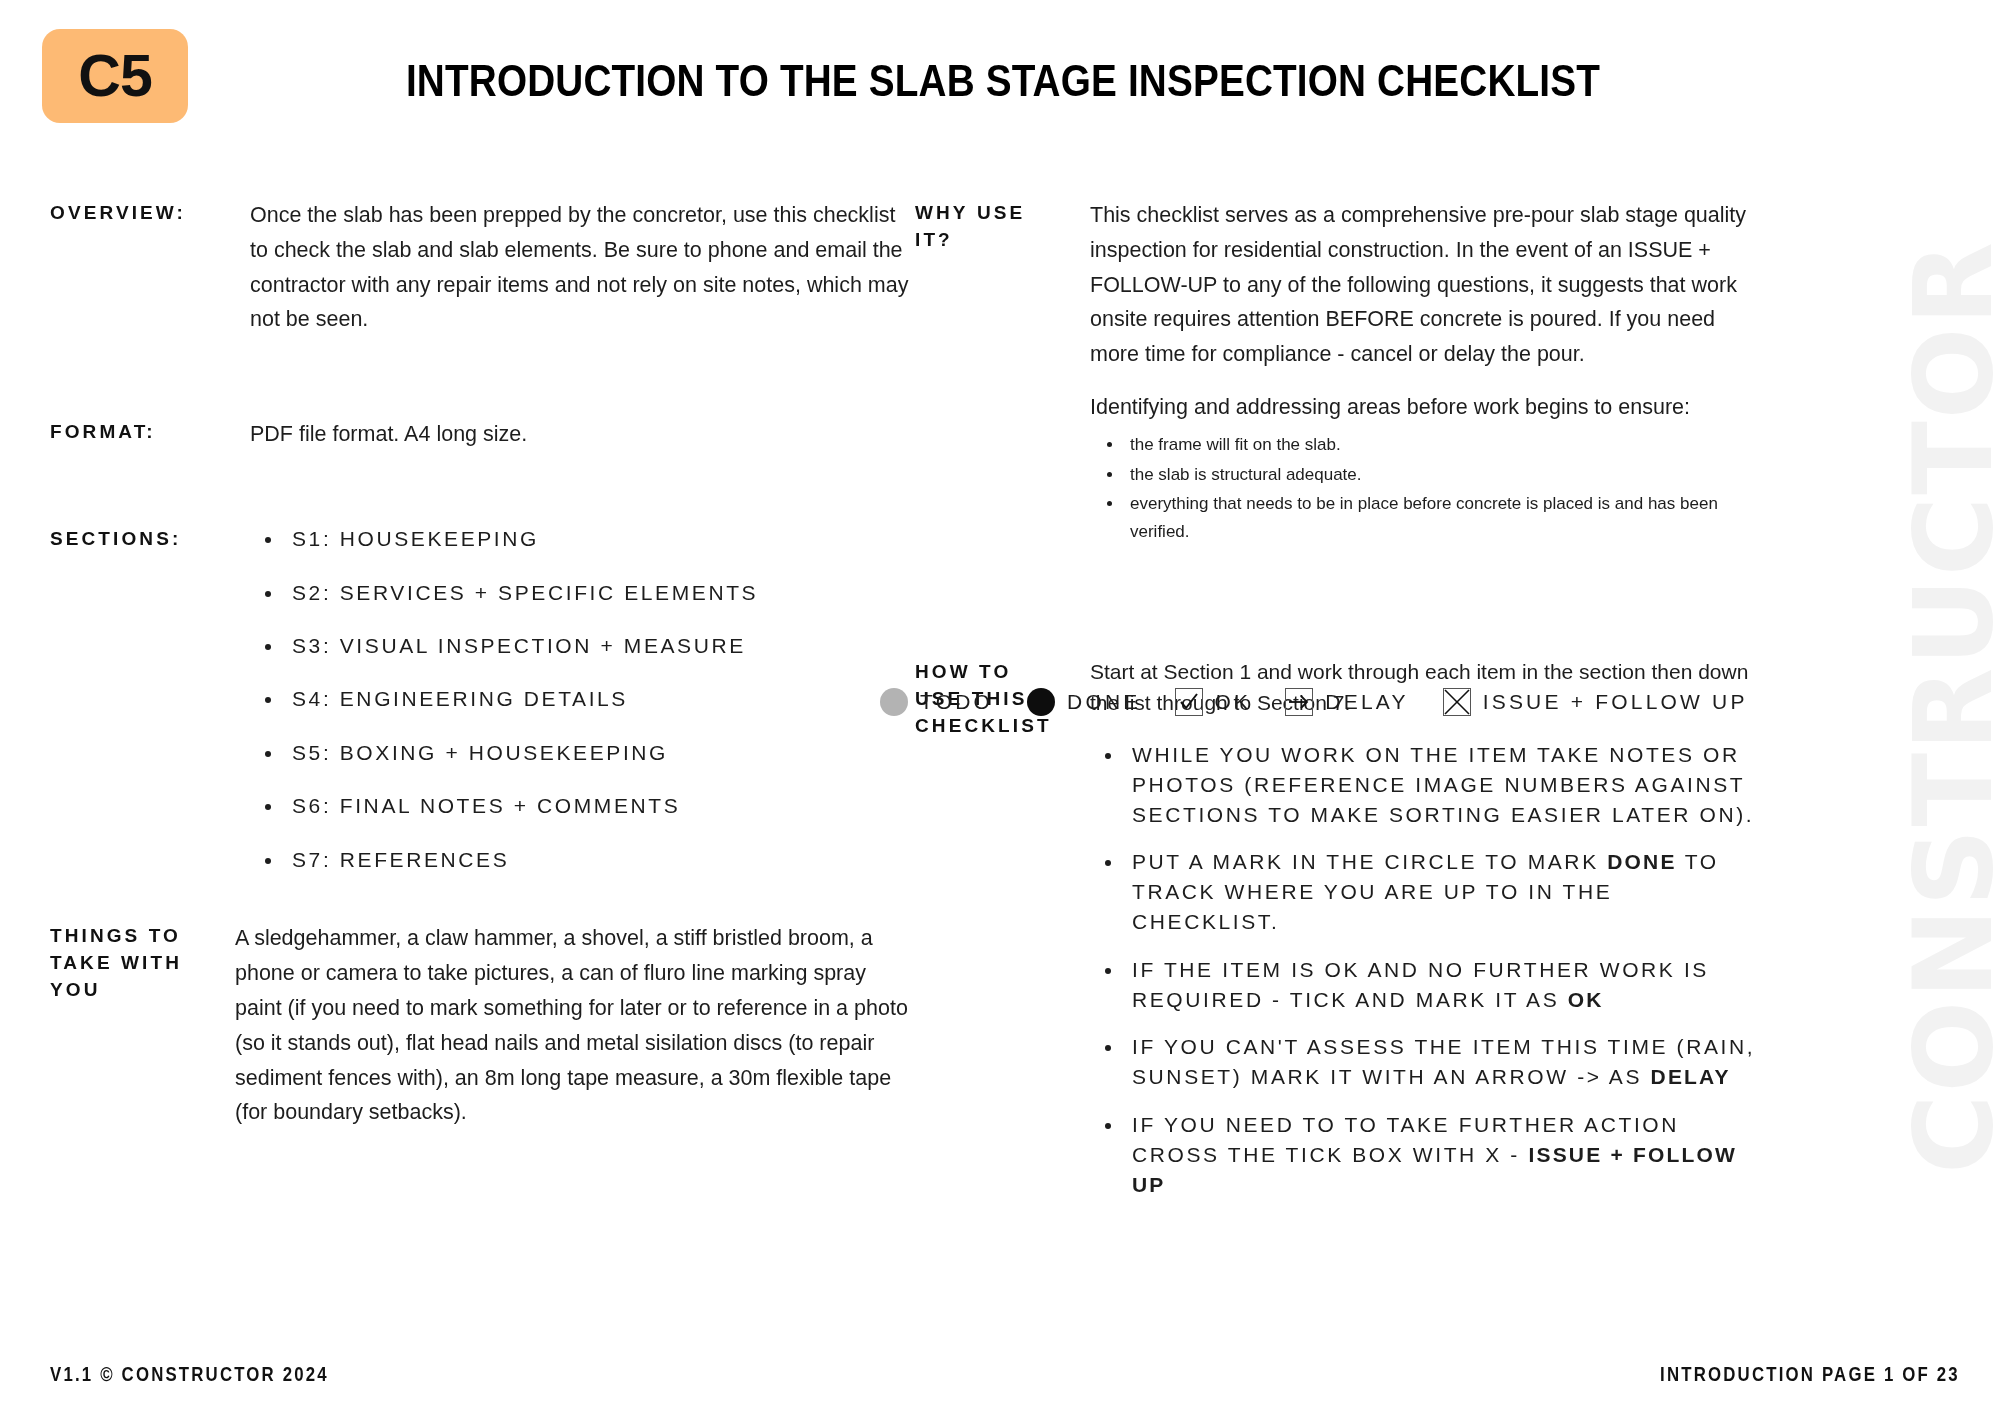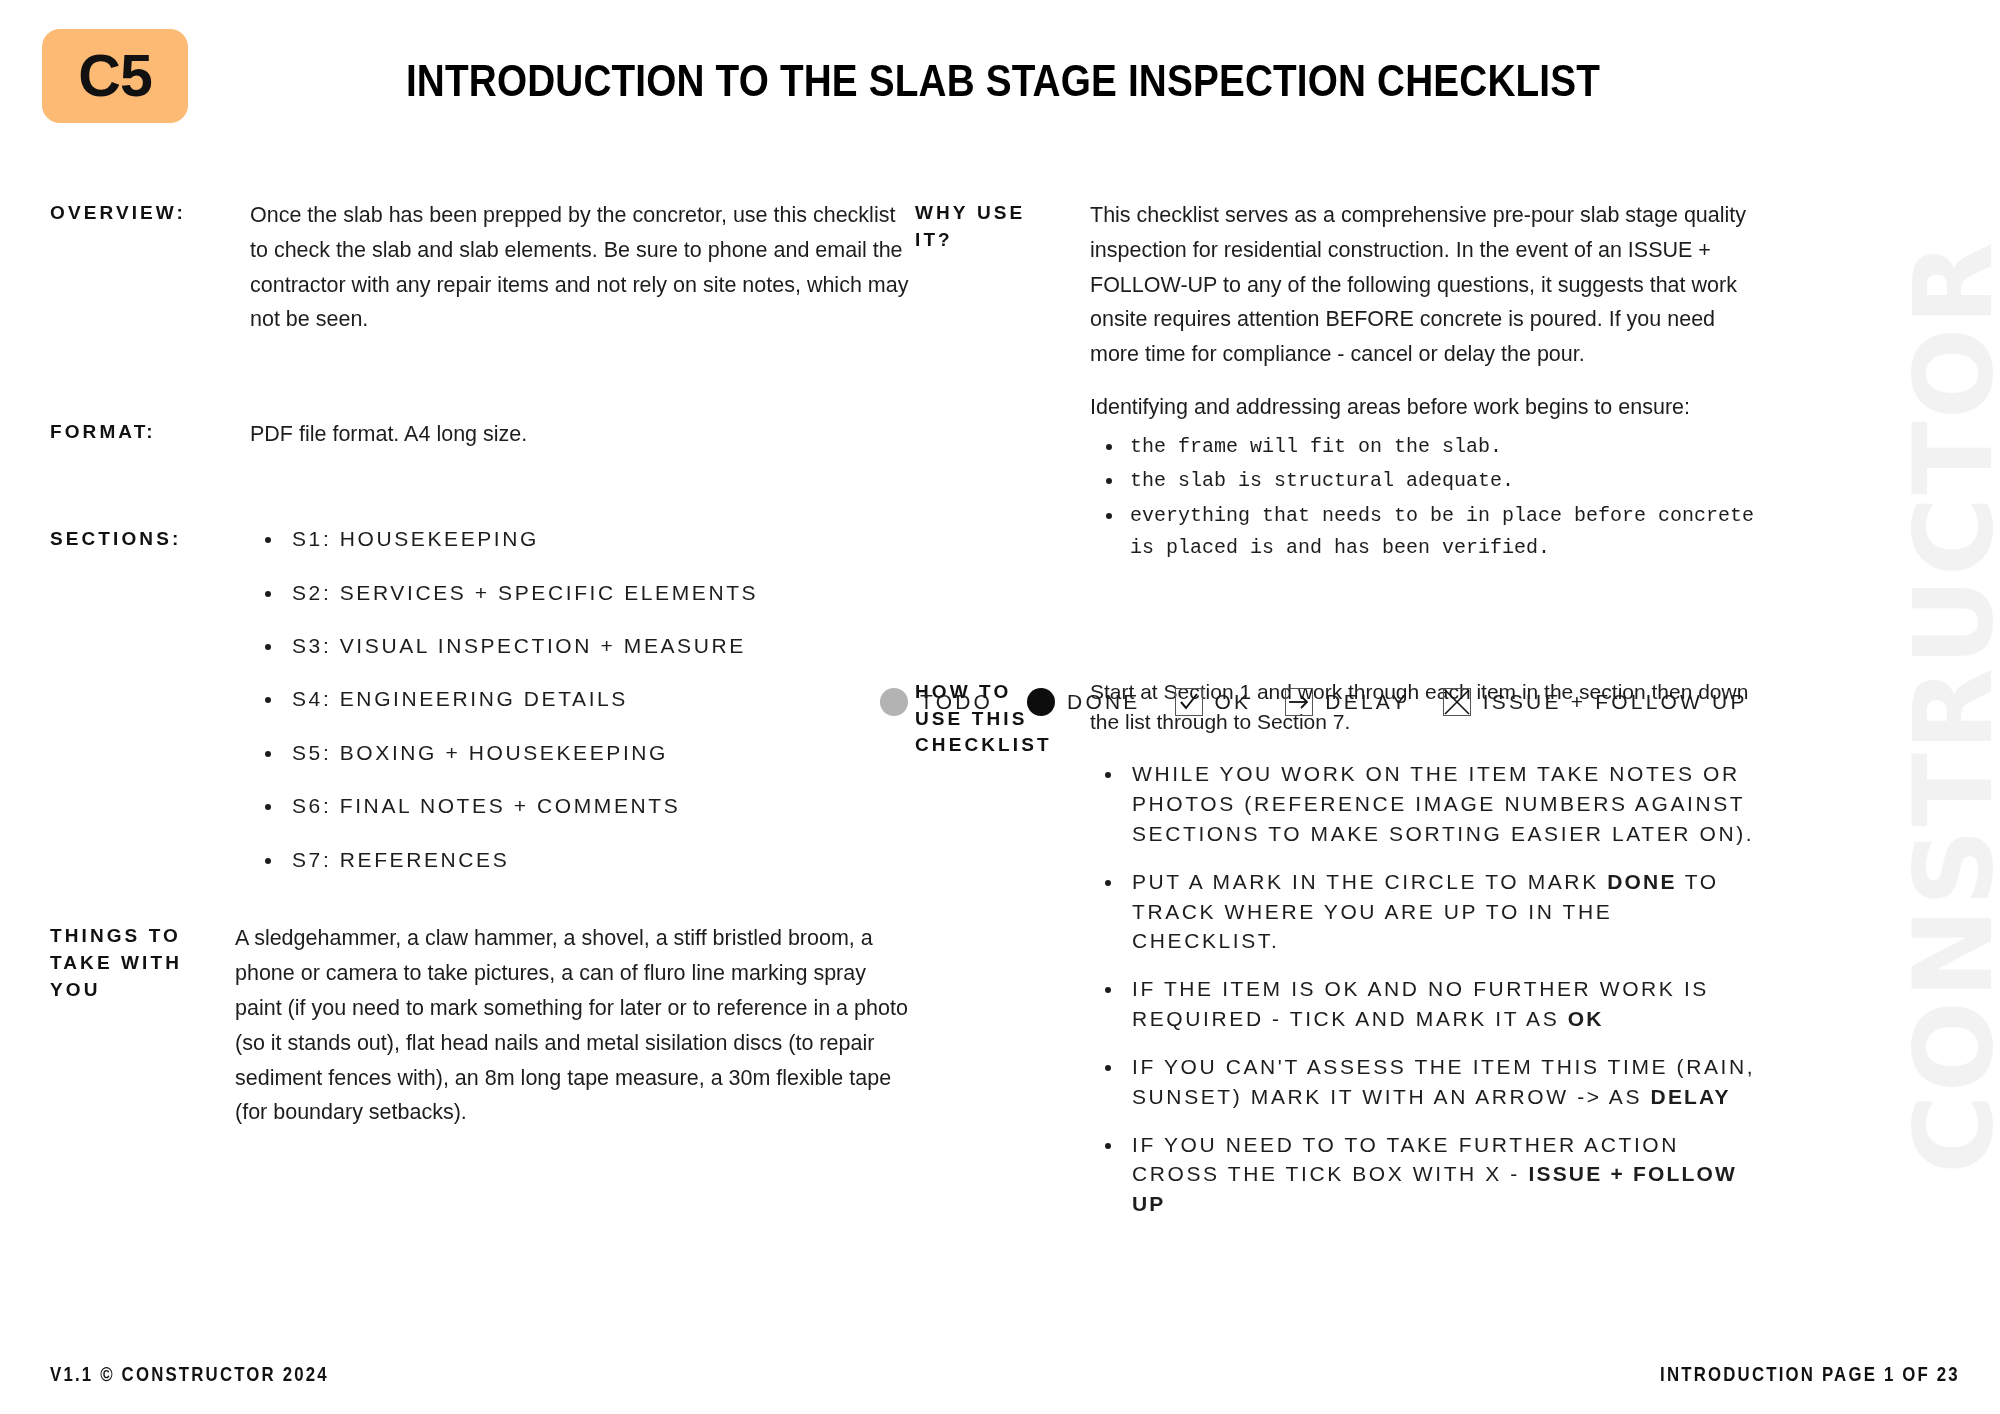--- a/index.html
+++ b/index.html
@@ -132,25 +132,24 @@
   .blk-body p { margin: 0 0 18px 0; }
   .blk-body p:last-child { margin-bottom: 0; }
 
   
   ul.plain {
     margin: 0;
     padding-left: 34px;
     list-style: disc;
   }
   ul.plain li {
-    font-size: 20px;
+    font-size: 17px;
     line-height: 1.62;
     margin-bottom: 2px;
     padding-left: 6px;
-    font-family: Liberation Mono, monospace;
   }
 
   
   ul.caps {
     margin: 0;
     padding-left: 34px;
     list-style: disc;
   }
   ul.caps li {
     font-size: 21px;

